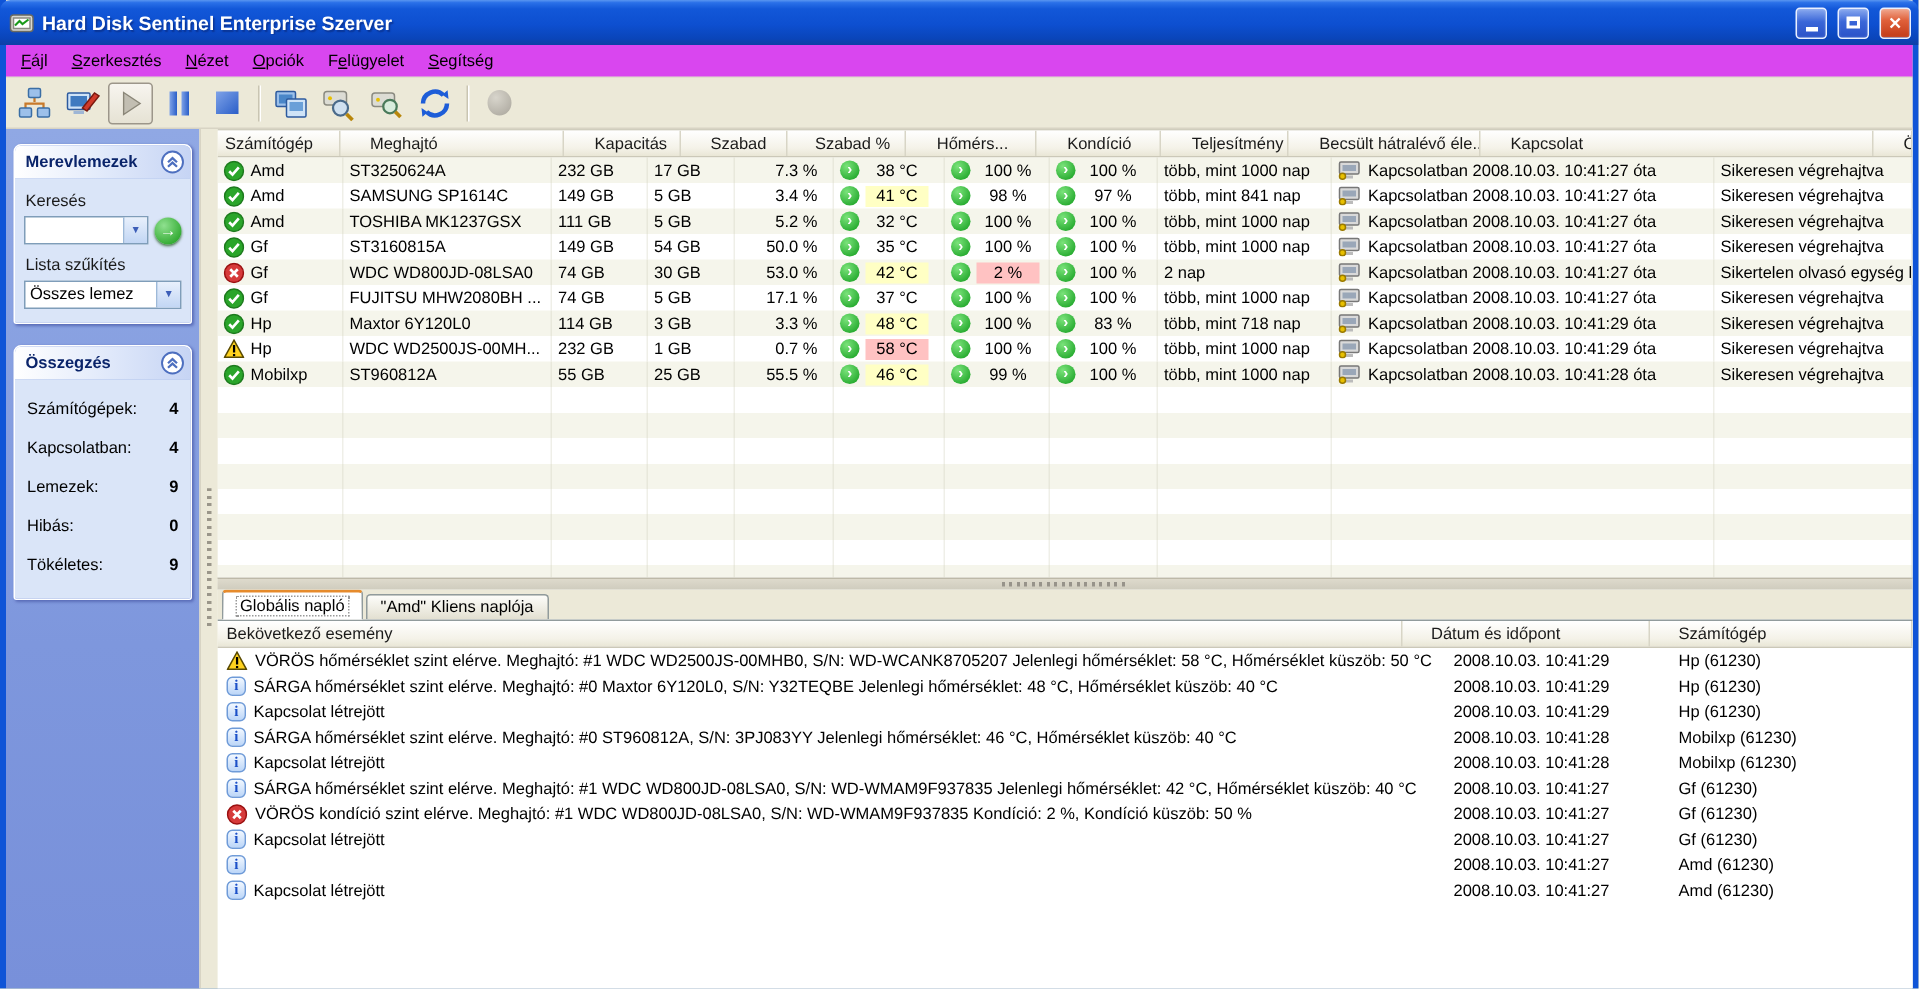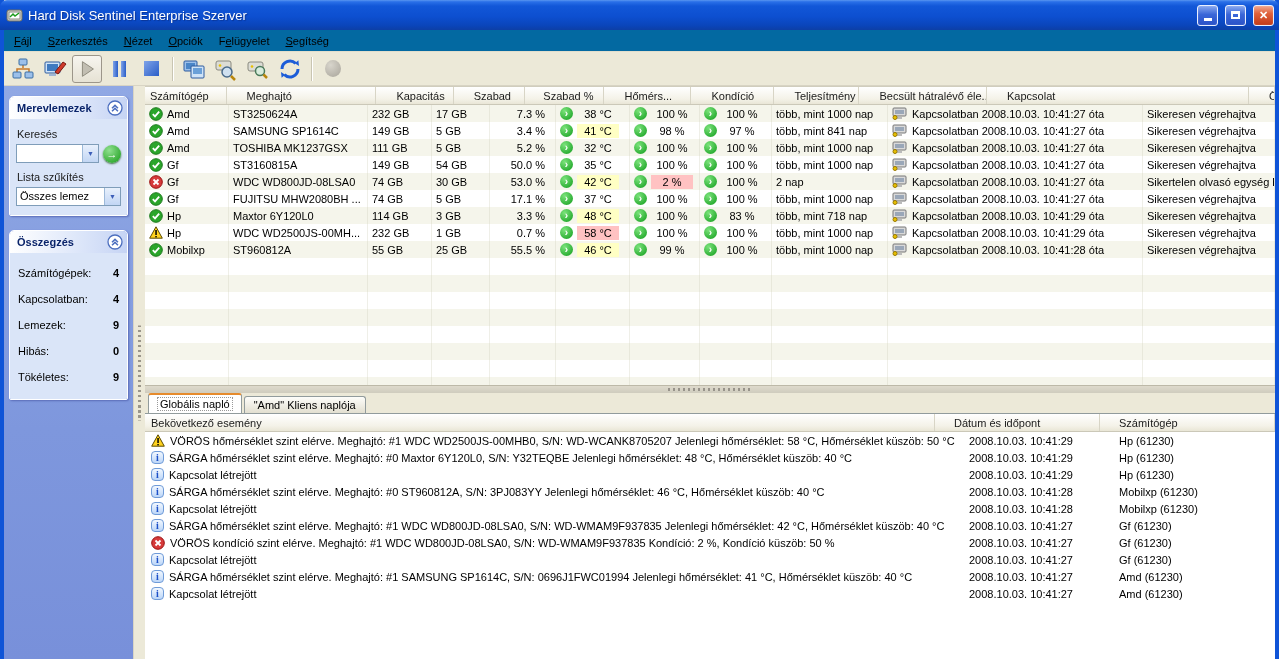--- a/index.html
+++ b/index.html
@@ -4,29 +4,29 @@
 <style>
   html,body{margin:0;padding:0;background:#3a6ea5;}
   *{box-sizing:border-box;}
   body{width:1279px;height:659px;font-family:"Liberation Sans",sans-serif;font-size:11px;color:#000;overflow:hidden;}
   .window{width:1279px;height:659px;display:flex;flex-direction:column;background:#ece9d8;
           border-left:4px solid #0f54d7;border-right:4px solid #0f54d7;border-bottom:0;}
   
   .titlebar{height:30px;flex:none;display:flex;align-items:center;padding:0 5px 0 6px;gap:5px;
     background:linear-gradient(180deg,#5a96f0 0%,#2a70e8 6%,#1257d8 20%,#0d4fd0 55%,#0a45ba 85%,#0d3fa6 100%);
     border-radius:7px 7px 0 0;margin:0 -4px;}
-  .apptitle{color:#fff;font-weight:normal;font-size:13px;text-shadow:1px 1px 1px #0a3494;flex:1;white-space:nowrap;overflow:hidden;}
+  .apptitle{color:#fff;font-weight:bold;font-size:13px;text-shadow:1px 1px 1px #0a3494;flex:1;white-space:nowrap;overflow:hidden;}
   .winbtn{width:21px;height:21px;border-radius:3px;border:1px solid #eaf0ff;display:flex;align-items:center;justify-content:center;
     color:#fff;font-weight:bold;font-size:11px;margin-left:2px;
     background:linear-gradient(180deg,#89a9ef 0%,#3a66d8 45%,#2a52c8 100%);box-shadow:inset 0 0 2px #fff3;}
   .winbtn.close{background:linear-gradient(180deg,#f0a78e 0%,#e0603a 40%,#c23a18 100%);}
   .glyph-min{width:8px;height:3px;background:#fff;margin-top:8px;}
   .glyph-max{width:9px;height:8px;border:2px solid #fff;border-top-width:3px;}
   
-  .menubar{height:22px;flex:none;display:flex;align-items:center;background:#0369a1;padding-left:2px;border-bottom:1px solid #e2dfcd;}
+  .menubar{height:22px;flex:none;display:flex;align-items:center;background:#d946ef;padding-left:2px;border-bottom:1px solid #e2dfcd;}
   .menuitem{padding:3px 8px;cursor:default;}
   .menuitem u{text-decoration:underline;}
   
   .toolbar{height:34px;flex:none;display:flex;align-items:center;background:#ece9d8;padding-left:4px;gap:2px;border-bottom:1px solid #d8d4c4;}
   .tb-btn{width:30px;height:28px;display:flex;align-items:center;justify-content:center;background:transparent;border:1px solid transparent;}
   .tb-btn.pressed{border:1px solid #9c968a;border-radius:3px;background:linear-gradient(#f7f5ef,#e6e2d4);}
   .tb-sep{width:1px;height:24px;background:#c9c5b2;margin:0 4px;box-shadow:1px 0 0 #fff;}
   .pauseicon{display:flex;gap:3px;}
   .pauseicon i{display:block;width:5px;height:16px;background:linear-gradient(90deg,#7fa3e8,#2a5ec8);}
   .stopicon{width:15px;height:15px;background:linear-gradient(135deg,#7fa3e8,#2a5ec8);}
@@ -835,21 +835,20 @@
               <div class="l-date">2008.10.03. 10:41:27</div>
               <div class="l-comp">Gf (61230)</div>
             </div>
 
             <div class="lrow info">
               <div class="l-event">
 
                 <span class="licon ic-info">
                   <span class="ic-info-box">i</span>
                 </span>
-                <span>SÁRGA hőmérséklet szint elérve. Meghajtó: #1 SAMSUNG SP1614C, S/N: 0696J1FWC01994 Jelenlegi hőmérséklet: 41 °C, Hőmérséklet küszöb: 40 °C</span>
               </div>
               <div class="l-date">2008.10.03. 10:41:27</div>
               <div class="l-comp">Amd (61230)</div>
             </div>
 
             <div class="lrow info">
               <div class="l-event">
 
                 <span class="licon ic-info">
                   <span class="ic-info-box">i</span>

